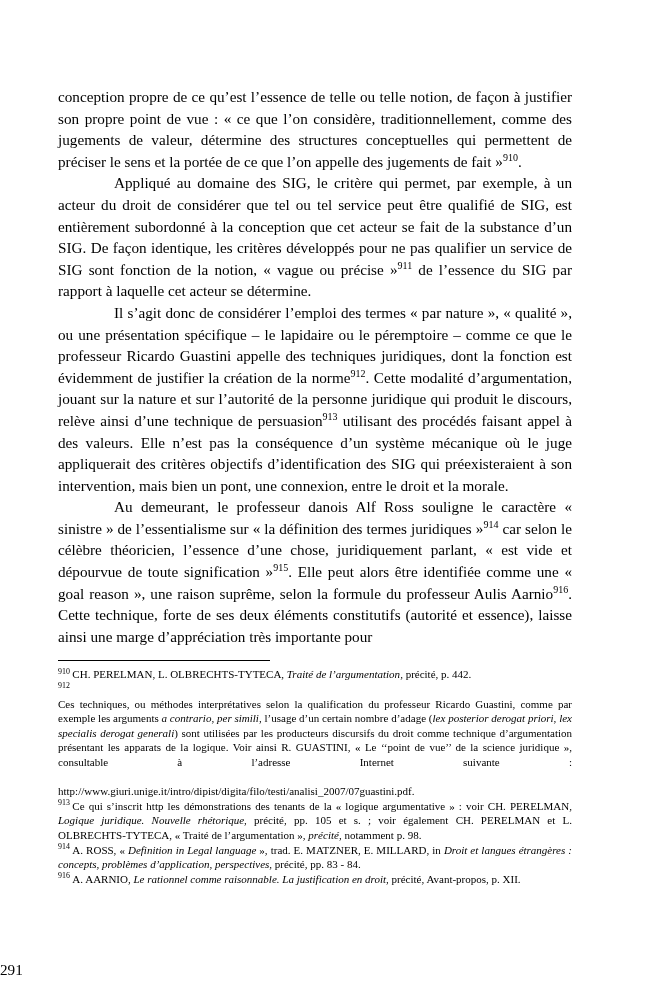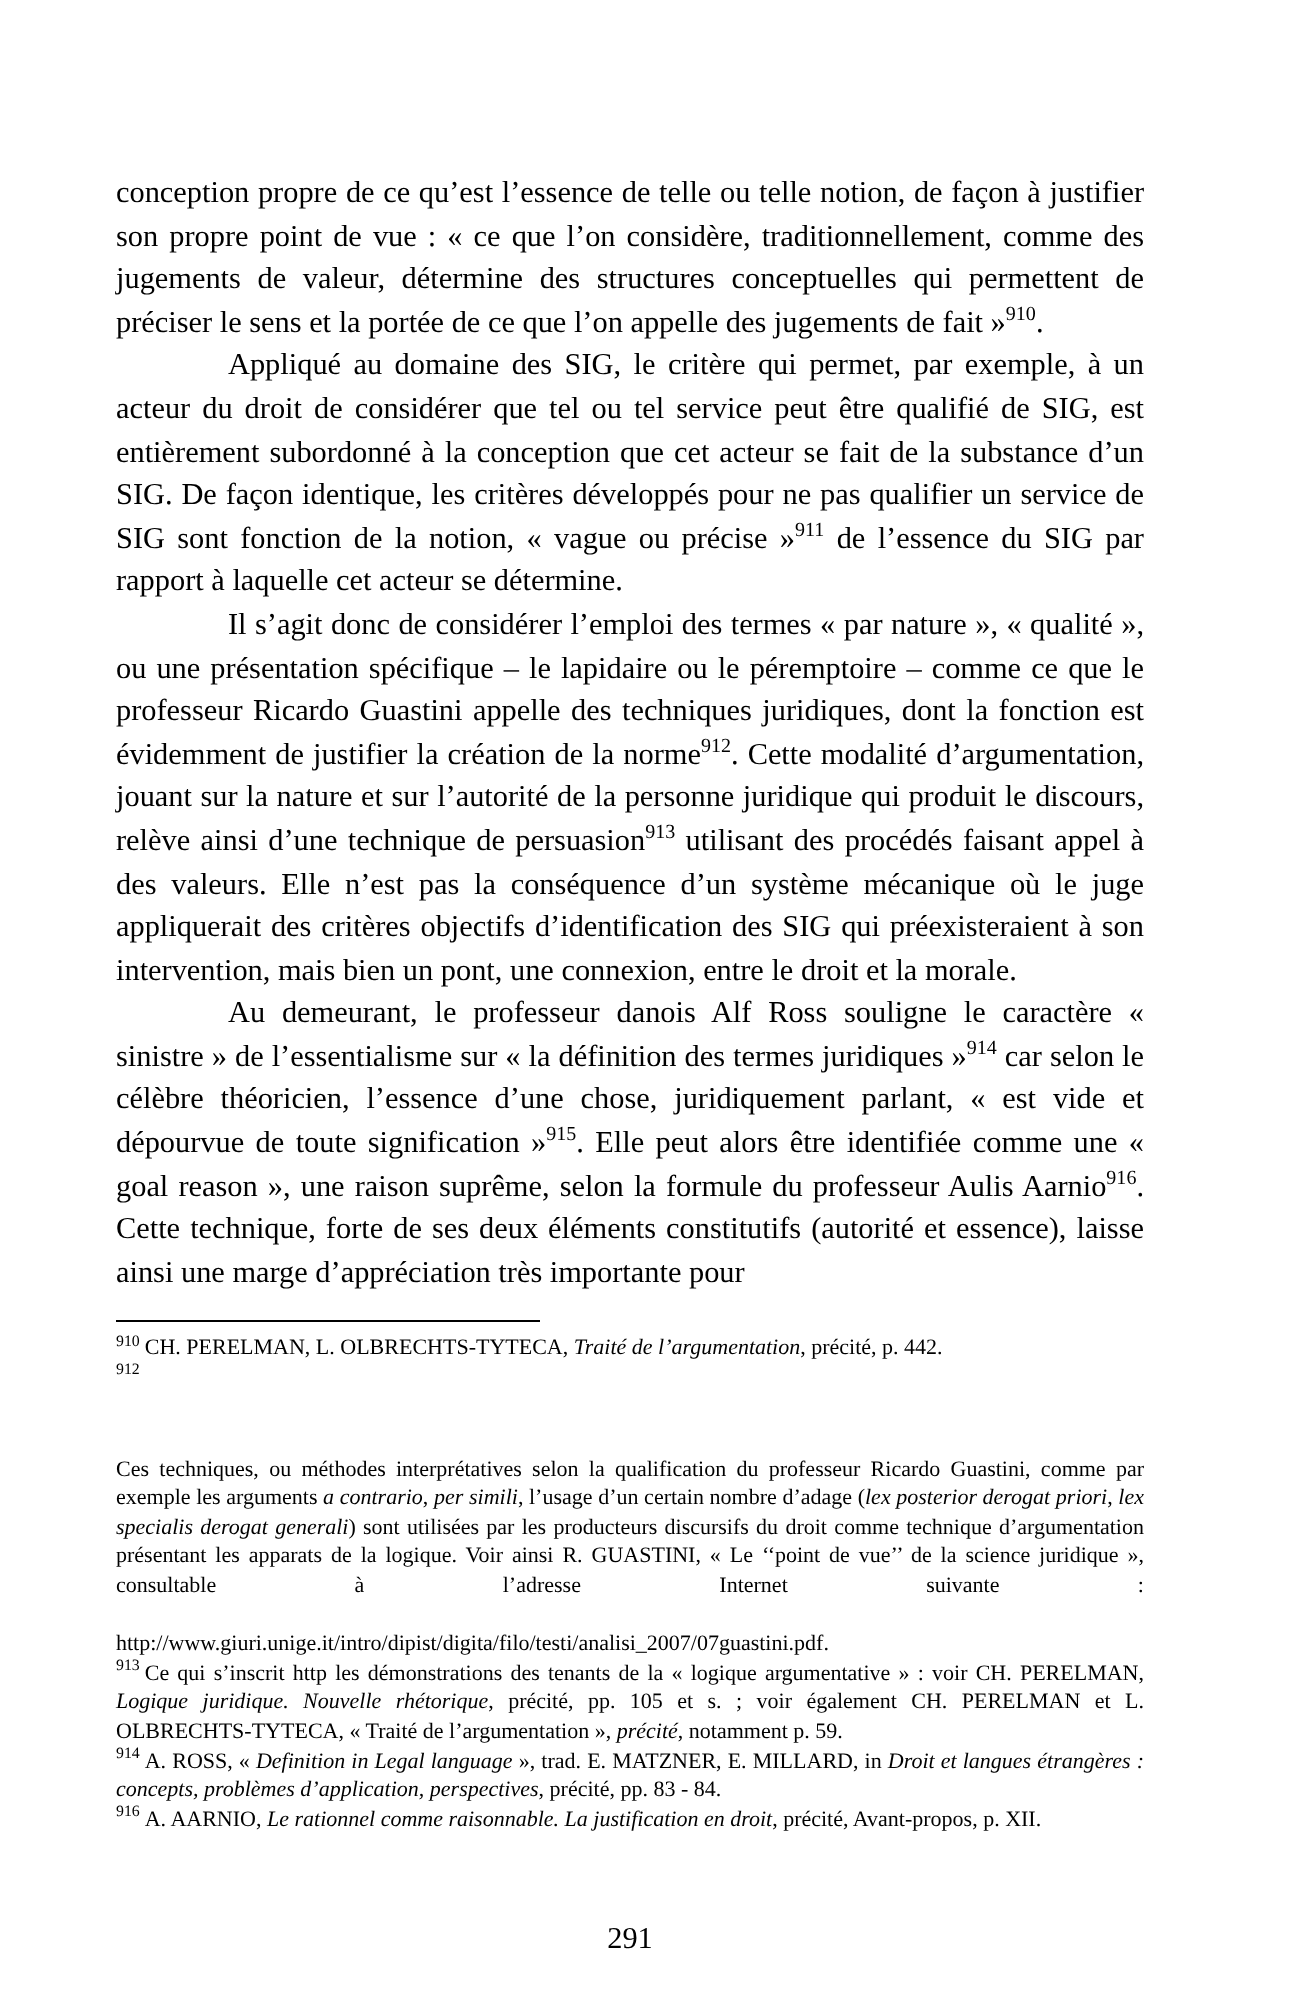--- a/index.html
+++ b/index.html
@@ -59,33 +59,32 @@
   }
   .fn-num {
     font-size: 0.72em;
     vertical-align: super;
     line-height: 0;
     margin-right: 2.5px;
   }
   .stretch-line {
     display: block;
     text-align: justify;
-    margin-top: 31px;
   }
   .stretch-line::after {
     content: "";
     display: inline-block;
     width: 100%;
   }
   .page-number {
     position: absolute;
     left: 0;
     right: 0;
     bottom: 28px;
-    text-align: center;
+    text-align: left;
     font-size: 15.2px;
     line-height: 19px;
   }
 </style>
 </head>
 <body>
 
 <div class="page">
 
   <div class="body-text" id="body-text">
@@ -93,20 +92,20 @@
       <p class="indent"><span>Appliqué au domaine des SIG, le critère qui permet, par exemple, à un acteur du droit de considérer que tel ou tel service peut être qualifié de SIG, est entièrement subordonné à la conception que cet acteur se fait de la substance d’un SIG. De façon identique, les critères développés pour ne pas qualifier un service de SIG sont fonction de la notion, « vague ou précise »</span><sup>911</sup><span> de l’essence du SIG par rapport à laquelle cet acteur se détermine.</span></p>
       <p class="indent"><span>Il s’agit donc de considérer l’emploi des termes « par nature », « qualité », ou une présentation spécifique – le lapidaire ou le péremptoire – comme ce que le professeur Ricardo Guastini appelle des techniques juridiques, dont la fonction est évidemment de justifier la création de la norme</span><sup>912</sup><span>. Cette modalité d’argumentation, jouant sur la nature et sur l’autorité de la personne juridique qui produit le discours, relève ainsi d’une technique de persuasion</span><sup>913</sup><span> utilisant des procédés faisant appel à des valeurs. Elle n’est pas la conséquence d’un système mécanique où le juge appliquerait des critères objectifs d’identification des SIG qui préexisteraient à son intervention, mais bien un pont, une connexion, entre le droit et la morale.</span></p>
       <p class="indent"><span>Au demeurant, le professeur danois Alf Ross souligne le caractère « sinistre » de l’essentialisme sur « la définition des termes juridiques »</span><sup>914</sup><span> car selon le célèbre théoricien, l’essence d’une chose, juridiquement parlant, « est vide et dépourvue de toute signification »</span><sup>915</sup><span>. Elle peut alors être identifiée comme une « goal reason », une raison suprême, selon la formule du professeur Aulis Aarnio</span><sup>916</sup><span>. Cette technique, forte de ses deux éléments constitutifs (autorité et essence), laisse ainsi une marge d’appréciation très importante pour</span></p>
     </div>
 
   <div class="footnote-rule"></div>
 
   <div class="footnotes" id="footnotes">
       <p><span class="fn-num">910</span><span>CH. PERELMAN, L. OLBRECHTS-TYTECA, </span><i>Traité de l’argumentation</i><span>, précité, p. 442.</span></p>
       <p><span class="fn-num">912</span><span class="stretch-line"><span>Ces techniques, ou méthodes interprétatives selon la qualification du professeur Ricardo Guastini, comme par exemple les arguments </span><i>a contrario</i><span>, </span><i>per simili</i><span>, l’usage d’un certain nombre d’adage (</span><i>lex posterior derogat priori</i><span>, </span><i>lex specialis derogat generali</i><span>) sont utilisées par les producteurs discursifs du droit comme technique d’argumentation présentant les apparats de la logique. Voir ainsi R. GUASTINI, « Le ‘‘point de vue’’ de la science juridique », consultable à l’adresse Internet suivante :</span></span><span>http://www.giuri.unige.it/intro/dipist/digita/filo/testi/analisi_2007/07guastini.pdf.</span></p>
-      <p><span class="fn-num">913</span><span>Ce qui s’inscrit http les démonstrations des tenants de la « logique argumentative » : voir CH. PERELMAN, </span><i>Logique juridique. Nouvelle rhétorique</i><span>, précité, pp. 105 et s. ; voir également CH. PERELMAN et L. OLBRECHTS-TYTECA, « Traité de l’argumentation », </span><i>précité</i><span>, notamment p. 59.</span></p>
+      <p><span class="fn-num">913</span><span>Ce qui s’inscrit http les démonstrations des tenants de la « logique argumentative » : voir CH. PERELMAN, </span><i>Logique juridique. Nouvelle rhétorique</i><span>, précité, pp. 105 et s. ; voir également CH. PERELMAN et L. OLBRECHTS-TYTECA, « Traité de l’argumentation », </span><i>précité</i><span>, notamment p. 98.</span></p>
       <p><span class="fn-num">914</span><span>A. ROSS, « </span><i>Definition in Legal language</i><span> », trad. E. MATZNER, E. MILLARD, in </span><i>Droit et langues étrangères : concepts, problèmes d’application, perspectives</i><span>, précité, pp. 83 - 84.</span></p>
       <p><span class="fn-num">916</span><span>A. AARNIO, </span><i>Le rationnel comme raisonnable. La justification en droit</i><span>, précité, Avant-propos, p. XII.</span></p>
     </div>
 
   <div class="page-number">291</div>
 
 </div>
 
 </body></html>

